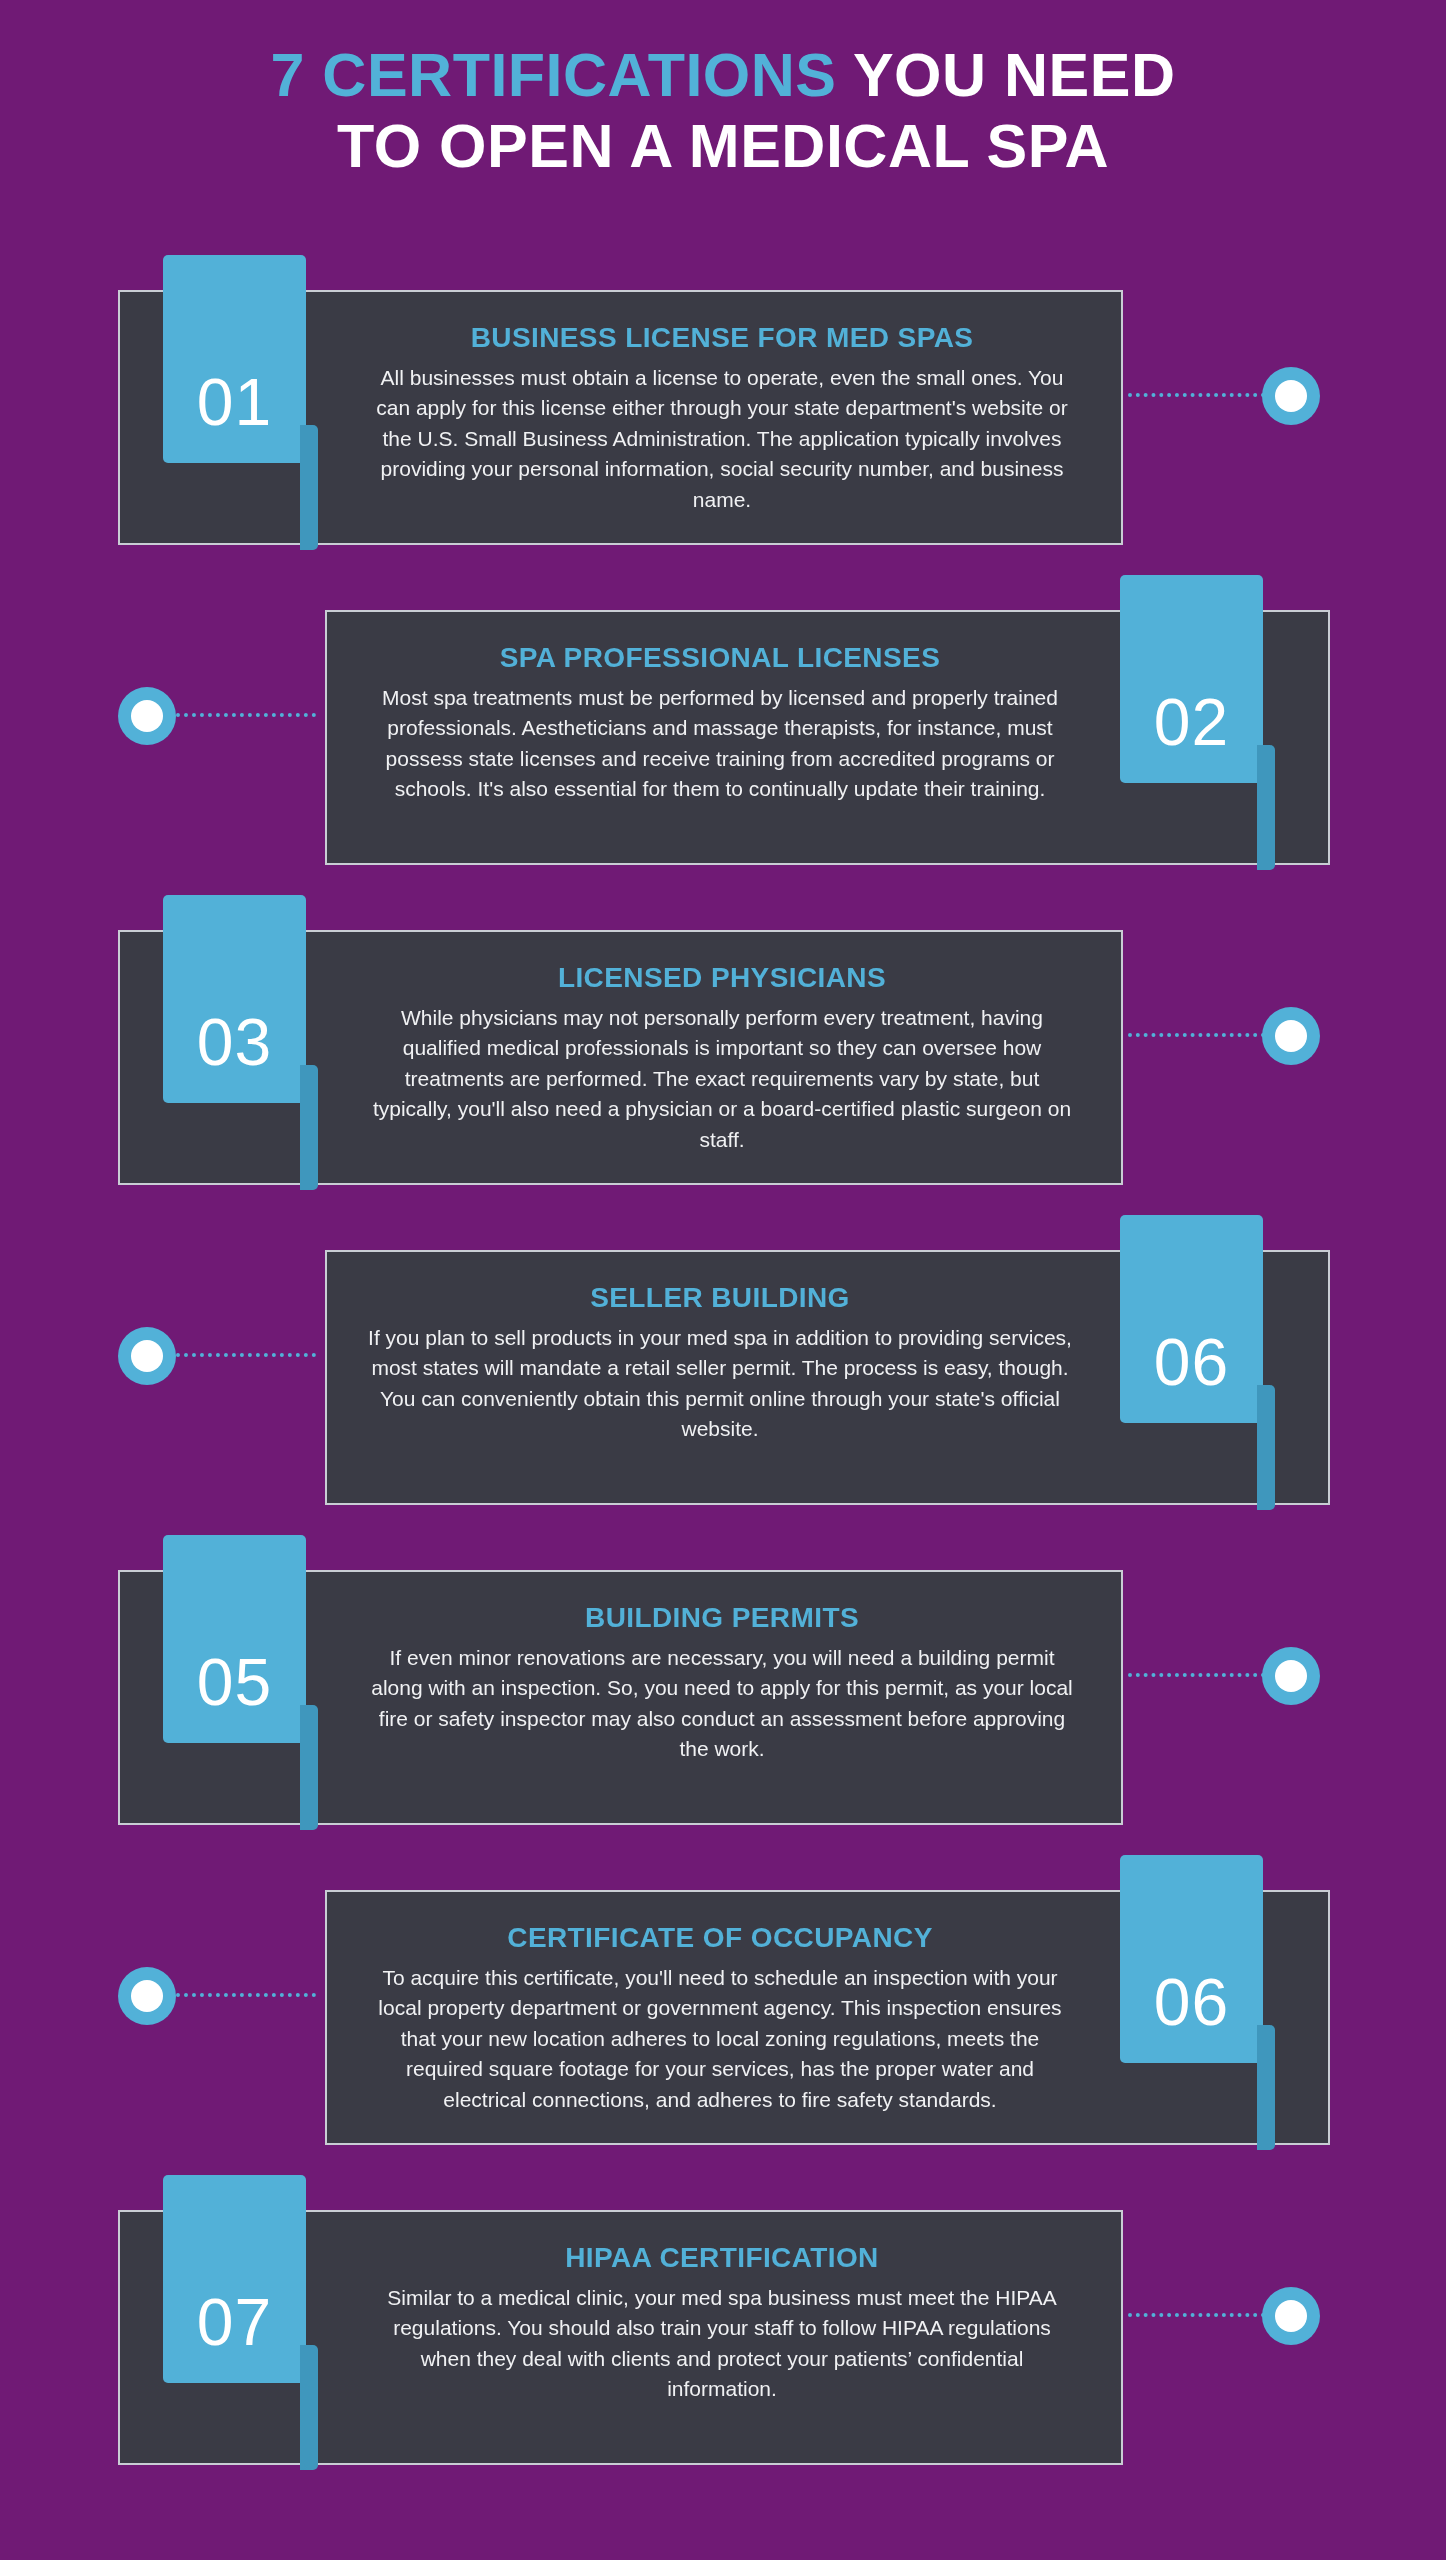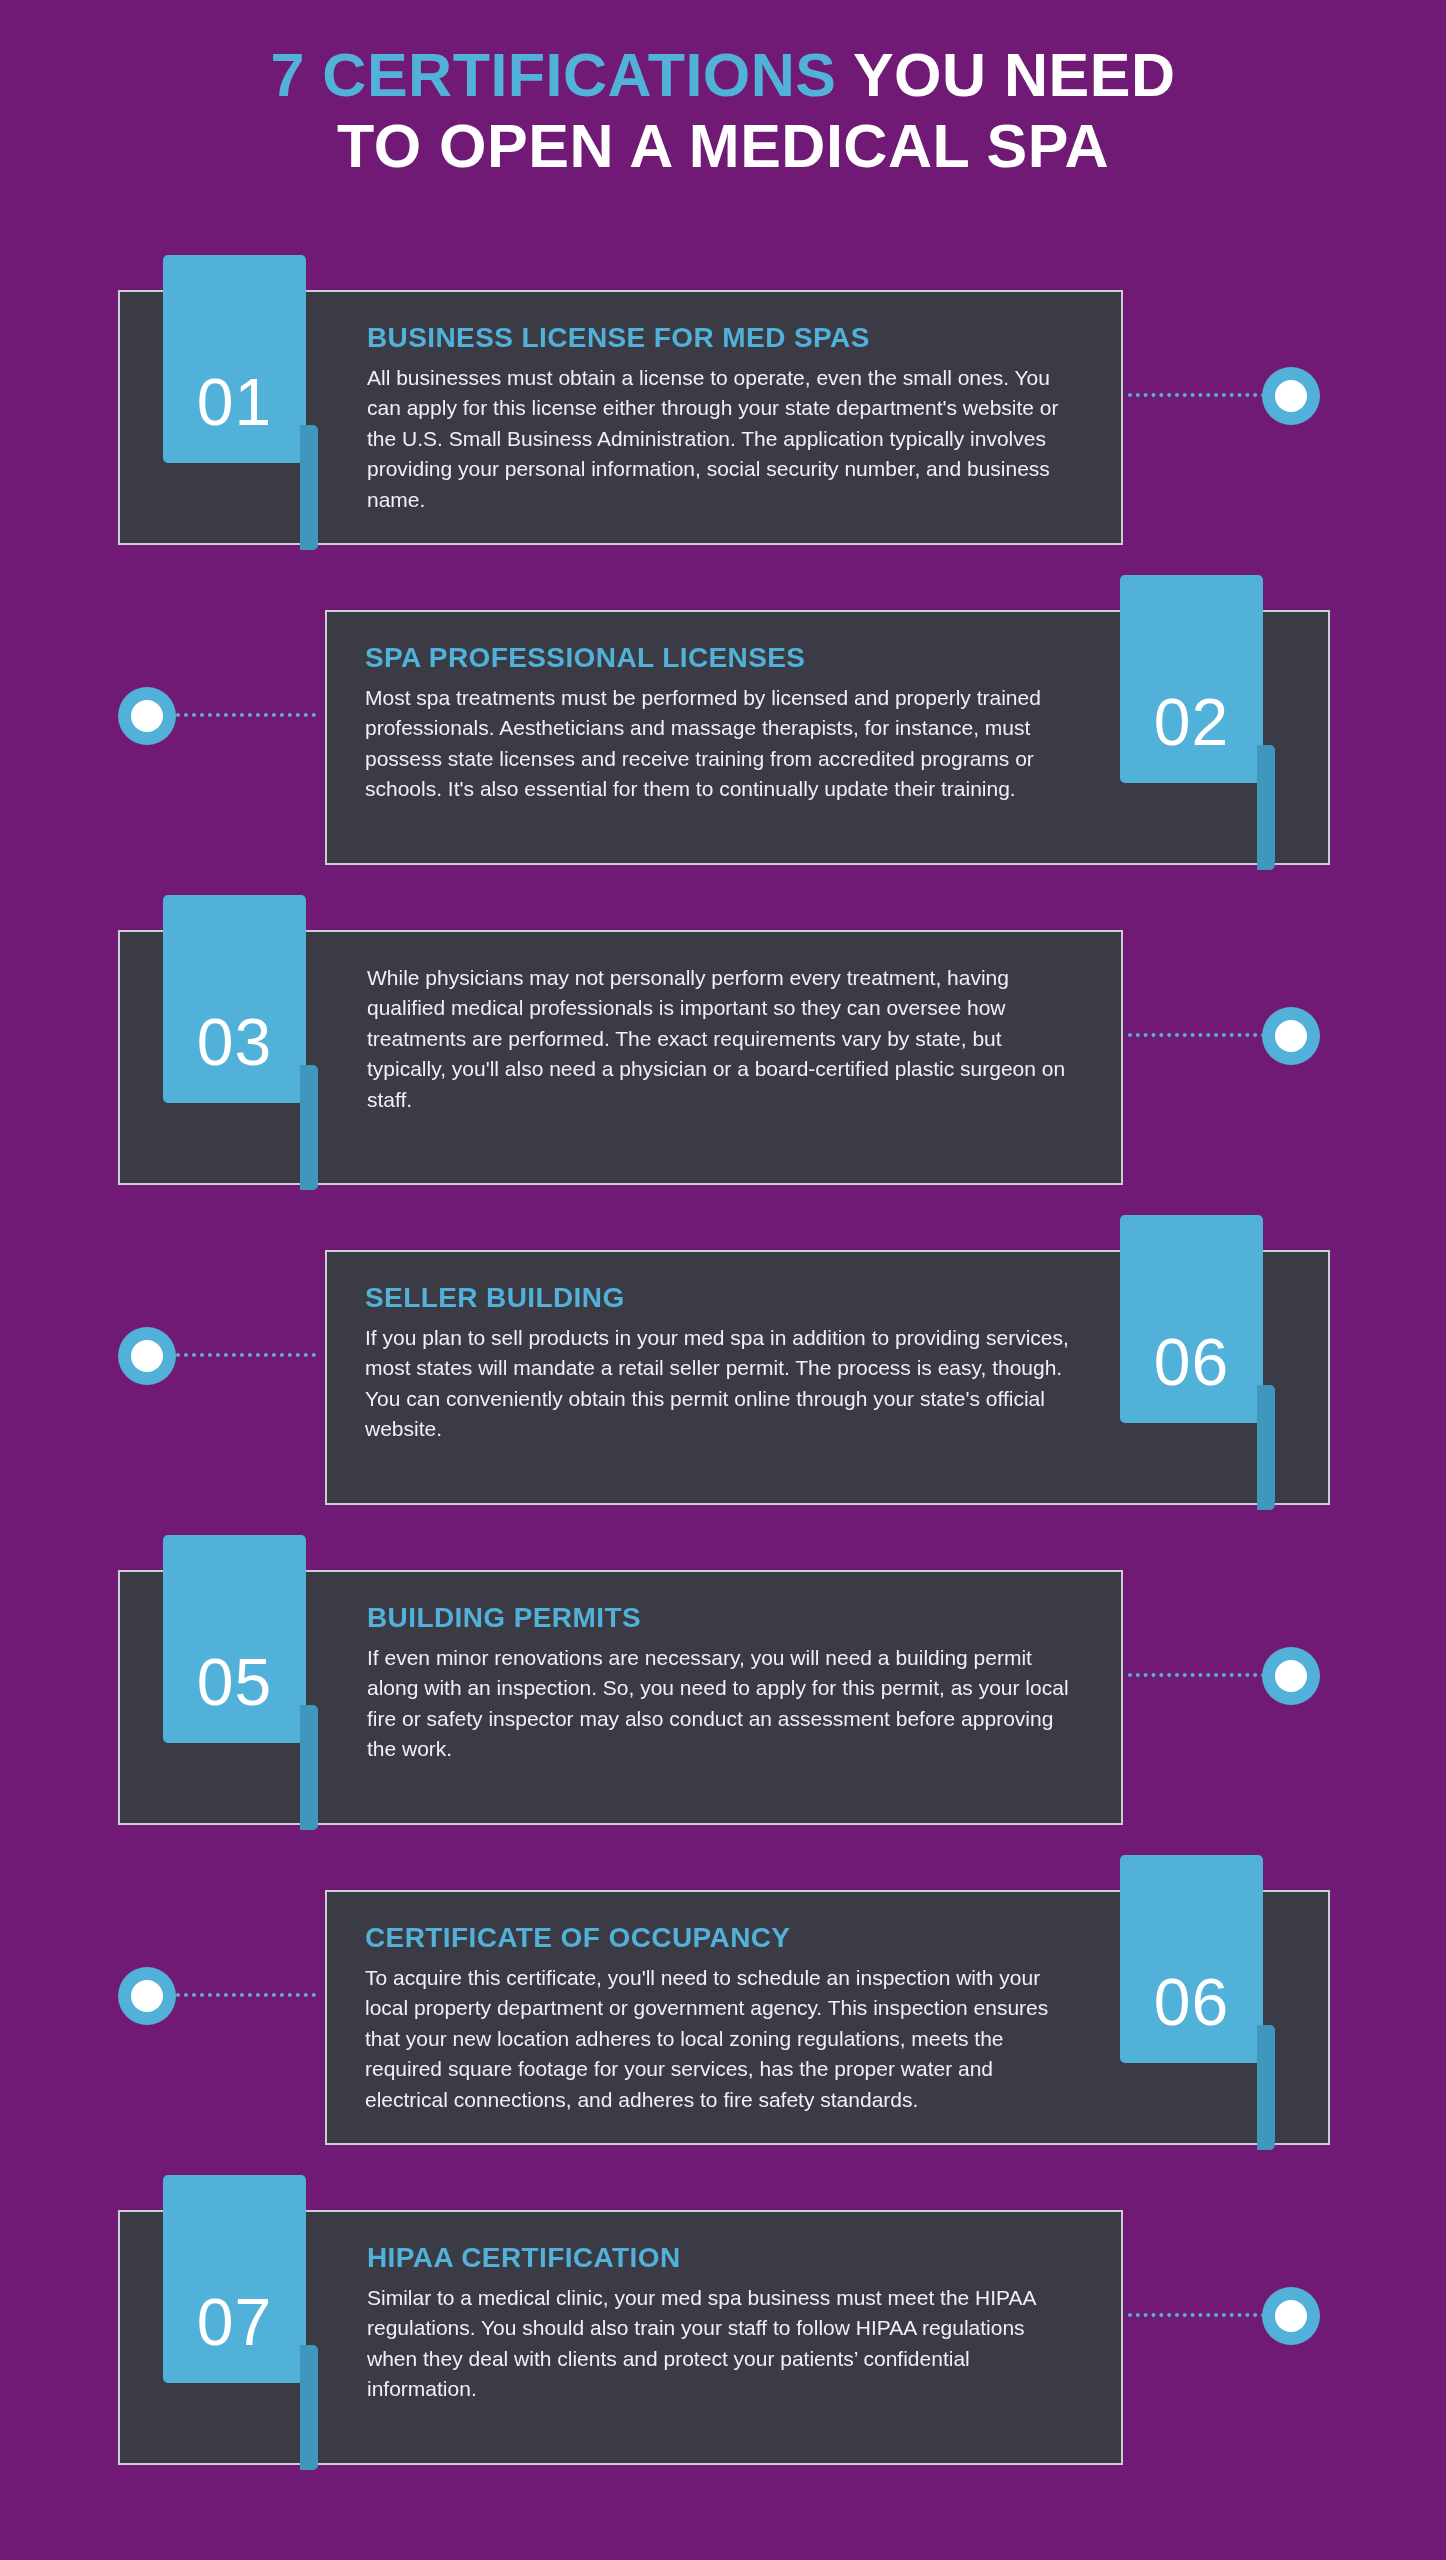--- a/index.html
+++ b/index.html
@@ -78,20 +78,21 @@
     line-height:1;
   }
   .row.left  .numbar { left:163px; }
   .row.right .numbar { left:1120px; }
 
   
   .content {
     position:absolute;
     top:68px;
     width:710px;
+    text-align:center;
   }
   .row.left  .content { left:367px; }
   .row.right .content { left:365px; }
 
   .c-title {
     font-size:28px;
     font-weight:bold;
     color:#52b1d8;
     letter-spacing:0.4px;
     margin-bottom:9px;
@@ -169,20 +170,21 @@
         <div class="connector"></div>
         <div class="dot"></div>
       </div>
       <div class="row left" style="top: 895px;">
         <div class="card"></div>
         <div class="numbar">
           <div class="shade"></div>
           <div class="num">03</div>
         </div>
         <div class="content">
+          <div class="c-title">LICENSED PHYSICIANS</div>
           <div class="c-body">While physicians may not personally perform every treatment, having qualified medical professionals is important so they can oversee how treatments are performed. The exact requirements vary by state, but typically, you'll also need a physician or a board-certified plastic surgeon on staff.</div>
         </div>
         <div class="connector"></div>
         <div class="dot"></div>
       </div>
       <div class="row right" style="top: 1215px;">
         <div class="card"></div>
         <div class="numbar">
           <div class="shade"></div>
           <div class="num">06</div>

